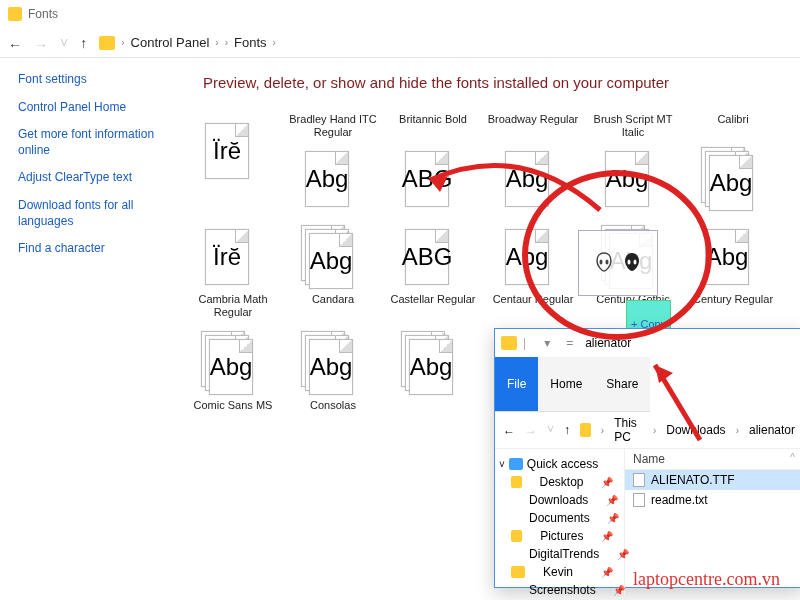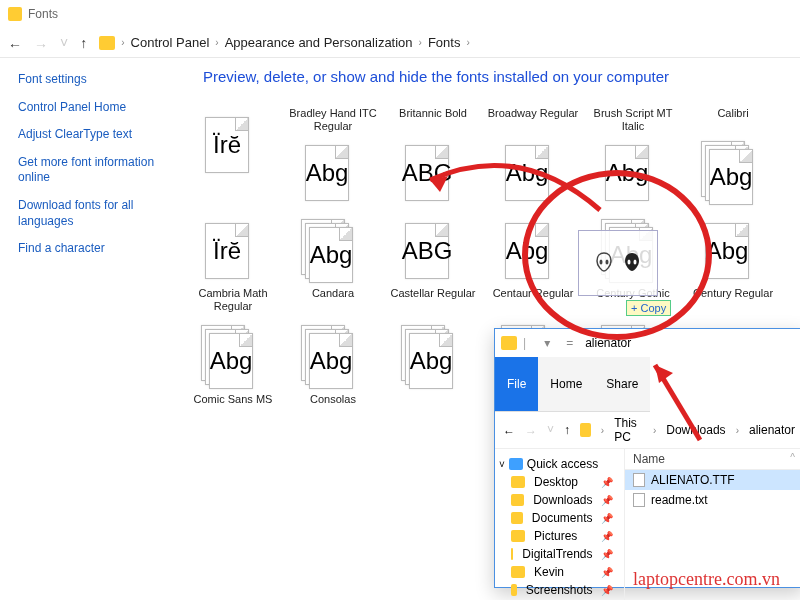--- a/index.html
+++ b/index.html
@@ -15,21 +15,21 @@
 .breadcrumb .sep { color: #888; font-size: 10px; }
 .breadcrumb a { color: #222; text-decoration: none; cursor: pointer; }
 .folder-icon { width: 16px; height: 14px; background: #ffcc33; border-radius: 2px; display: inline-block; }
 
 .main { display: flex; height: calc(600px - 58px); }
 
 .sidebar { width: 175px; padding: 14px 10px 14px 18px; font-size: 12px; }
 .sidebar a { display: block; color: #1a5cbf; text-decoration: none; margin-bottom: 12px; cursor: pointer; line-height: 1.3; }
 
 .content { flex: 1; padding: 10px 0 0 0; overflow: hidden; }
-.heading { color: #1d4ed8; font-size: 15px; font-weight: 400; margin: 0 0 16px 28px; }
+.heading { color: #7f1d1d; font-size: 15px; font-weight: 400; margin: 6px 0 16px 28px; }
 .organize-bar { border-top: 1px solid #eee; border-bottom: 1px solid #eee; padding: 4px 12px; font-size: 12px; background: #fafafa; }
 .organize-btn { cursor: pointer; color: #333; }
 
 .font-grid { display: flex; flex-wrap: wrap; gap: 0; padding: 6px 0 0 8px; }
 .font-item { width: 100px; text-align: center; margin-bottom: 4px; }
 .font-label { font-size: 11px; color: #222; line-height: 1.2; min-height: 28px; display: flex; align-items: flex-start; justify-content: center; padding: 0 4px; }
 .font-thumb { width: 64px; height: 64px; margin: 6px auto 4px auto; position: relative; }
 .font-thumb .page { position: absolute; width: 44px; height: 56px; background: #fff; border: 1px solid #bbb; box-shadow: 0 0 2px rgba(0,0,0,.1); display: flex; align-items: center; justify-content: center; font-size: 24px; }
 .font-thumb .page::before { content: ""; position: absolute; top: 0; right: 0; width: 12px; height: 12px; background: linear-gradient(135deg,#fff 50%,#ddd 50%); border-left: 1px solid #bbb; border-bottom: 1px solid #bbb; }
 .font-thumb.stack .page:nth-child(1){ top: 0; left: 0; }
@@ -40,34 +40,34 @@
 .overlay-window { position: absolute; top: 328px; left: 494px; width: 310px; height: 260px; border: 1px solid #4a90e2; background: #fff; box-shadow: 0 6px 18px rgba(0,0,0,.2); }
 .ow-title { height: 28px; display: flex; align-items: center; padding: 0 6px; font-size: 12px; gap: 6px; }
 .ow-title .sep { color: #aaa; }
 .ow-ribbon { display: flex; font-size: 12px; }
 .ow-tab { padding: 20px 12px; border-bottom: 1px solid #ddd; }
 .ow-tab.active { background: #1a73e8; color: #fff; }
 .ow-tab.plain { background: #f4f4f4; }
 .ow-nav { display: flex; align-items: center; gap: 10px; padding: 4px 8px; font-size: 12px; border-bottom: 1px solid #eee; }
 .ow-body { display: flex; height: 180px; }
 .ow-side { width: 130px; padding: 6px 4px; font-size: 12px; border-right: 1px solid #eee; }
-.ow-side-item { display: flex; align-items: center; gap: 9px; padding: 2px 0 2px 12px; cursor: pointer; }
+.ow-side-item { display: flex; align-items: center; gap: 18px; padding: 2px 0 2px 12px; cursor: pointer; }
 .ow-side-header { display: flex; align-items: center; gap: 4px; padding: 2px 0; cursor: pointer; }
 .pin { color: #aaa; margin-left: auto; margin-right: 6px; font-size: 10px; }
 .fi { width: 14px; height: 12px; background: #ffcc33; border-radius: 2px; display: inline-block; }
 .fi.blue { background: #3ea0ff; }
 .ow-files { flex: 1; font-size: 12px; }
 .ow-files-head { border-bottom: 1px solid #eee; padding: 3px 8px; color: #444; display: flex; justify-content: space-between; }
 .ow-file { padding: 3px 8px; display: flex; align-items: center; gap: 6px; cursor: pointer; }
 .ow-file.selected { background: #cce5ff; }
 .file-icon { width: 12px; height: 14px; background: #fff; border: 1px solid #aaa; display: inline-block; }
 
 .drag-ghost { position: absolute; top: 230px; left: 578px; width: 80px; height: 66px; background: rgba(255,255,255,.85); border: 1px solid #aac; display: flex; align-items: center; justify-content: center; gap: 4px; }
 .drag-ghost svg { width: 24px; height: 24px; }
-.copy-badge { position: absolute; top: 300px; left: 626px; background: #fef9c3; border: 1px solid #5c8; font-size: 11px; padding: 1px 4px; color: #2266cc; }
+.copy-badge { position: absolute; top: 300px; left: 626px; background: #5eead4; border: 1px solid #5c8; font-size: 11px; padding: 17px 4px; color: #2266cc; }
 
 .red-circle { position: absolute; top: 170px; left: 522px; width: 190px; height: 170px; border: 6px solid #d22; border-radius: 50%; pointer-events: none; }
 .red-arrow { position: absolute; pointer-events: none; }
 
 .watermark { position: absolute; bottom: 10px; right: 20px; color: #d33; font-family: cursive; font-size: 18px; }
 </style>
 </head>
 <body>
 
 <div class="titlebar">
@@ -78,33 +78,32 @@
 <div class="toolbar">
   <span class="nav-btn">←</span>
   <span class="nav-btn disabled">→</span>
   <span class="nav-btn disabled">˅</span>
   <span class="nav-btn">↑</span>
   <div class="breadcrumb">
     <span class="folder-icon"></span>
     <span class="sep">›</span>
     <a>Control Panel</a>
     <span class="sep">›</span>
-    <a>Appearance and Personalization</a>
     <span class="sep">›</span>
     <a>Fonts</a>
     <span class="sep">›</span>
   </div>
 </div>
 
 <div class="main">
   <div class="sidebar">
     <a>Font settings</a>
     <a>Control Panel Home</a>
+    <a>Get more font information online</a>
     <a>Adjust ClearType text</a>
-    <a>Get more font information online</a>
     <a>Download fonts for all languages</a>
     <a>Find a character</a>
   </div>
 
   <div class="content">
     <div class="heading">Preview, delete, or show and hide the fonts installed on your computer</div>
     <div class="font-grid" id="font-grid">
         <div class="font-item">
           <div class="font-thumb single">
             <div class="page">Ïrĕ</div>

